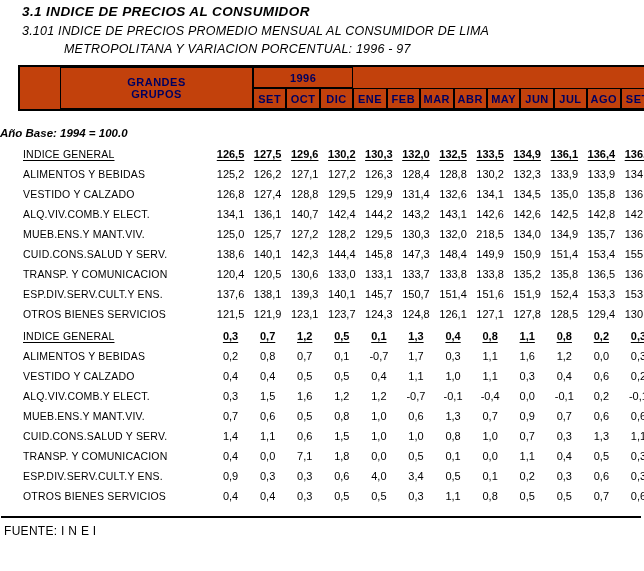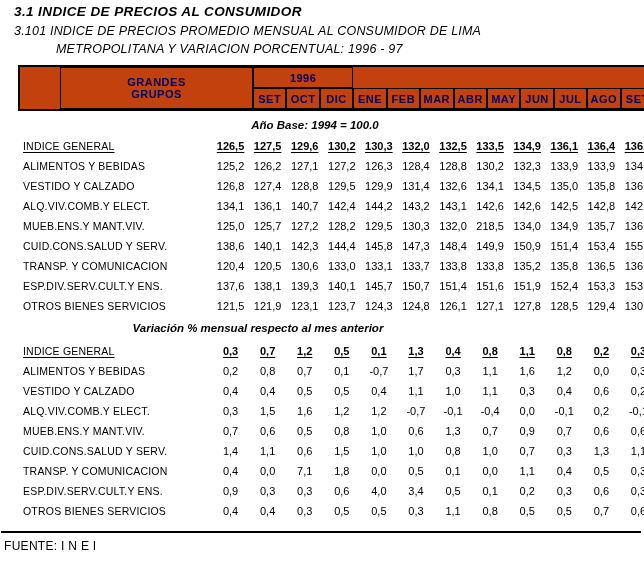--- a/index.html
+++ b/index.html
@@ -6,21 +6,21 @@
   html,body { background:#ffffff; }
   .page {
     position:relative;
     width:644px; height:571px;
     background:#ffffff;
     font-family:"Liberation Sans", sans-serif;
     color:#000000;
     overflow:hidden;
   }
   
-  .titles { padding:4px 0 0 14px; }
+  .titles { padding:4px 0 0 22px; }
   .title-main {
     font-size:13.5px; font-weight:bold; font-style:italic;
     letter-spacing:0.4px; margin-bottom:5px;
   }
   .title-sub {
     font-size:12.5px; font-style:italic; font-weight:normal;
     letter-spacing:0.2px; margin-bottom:4px;
   }
   .title-sub.indent { padding-left:42px; }
 
@@ -42,21 +42,21 @@
     letter-spacing:0.5px;
     overflow:hidden; white-space:nowrap;
   }
   .group-cell { grid-column:1; grid-row:1/3; flex-direction:column; justify-content:space-around; padding:2px 0; }
   .y1996 { grid-column:2/5; grid-row:1; }
   .y1997 { grid-column:5/14; grid-row:1; }
   .month { grid-row:2; font-size:10.5px; letter-spacing:0.5px; }
 
   
   .base-note {
-    margin-top:8px; text-align:center; width:630px;
+    margin-top:16px; width:630px;
     font-size:11.5px; font-weight:bold; font-style:italic;
   }
   .var-title {
     width:516px; text-align:center;
     font-size:11.5px; font-weight:bold; font-style:italic;
     margin:4px 0 4px 0; height:17px; line-height:17px;
   }
 
   
   .section { margin-top:5px;padding-left:16px; }
@@ -253,21 +253,20 @@
         <span class="cell">124,8</span>
         <span class="cell">126,1</span>
         <span class="cell">127,1</span>
         <span class="cell">127,8</span>
         <span class="cell">128,5</span>
         <span class="cell">129,4</span>
         <span class="cell">130,1</span>
       </div>
     </div>
 
-  <div class="var-title">Variación % mensual respecto al mes anterior</div>
 
   <div class="section" id="variation-section" style="margin-top:2px;">
       <div class="data-row emph">
         <span class="row-label">INDICE GENERAL</span>
         <span class="cell">0,3</span>
         <span class="cell">0,7</span>
         <span class="cell">1,2</span>
         <span class="cell">0,5</span>
         <span class="cell">0,1</span>
         <span class="cell">1,3</span>

